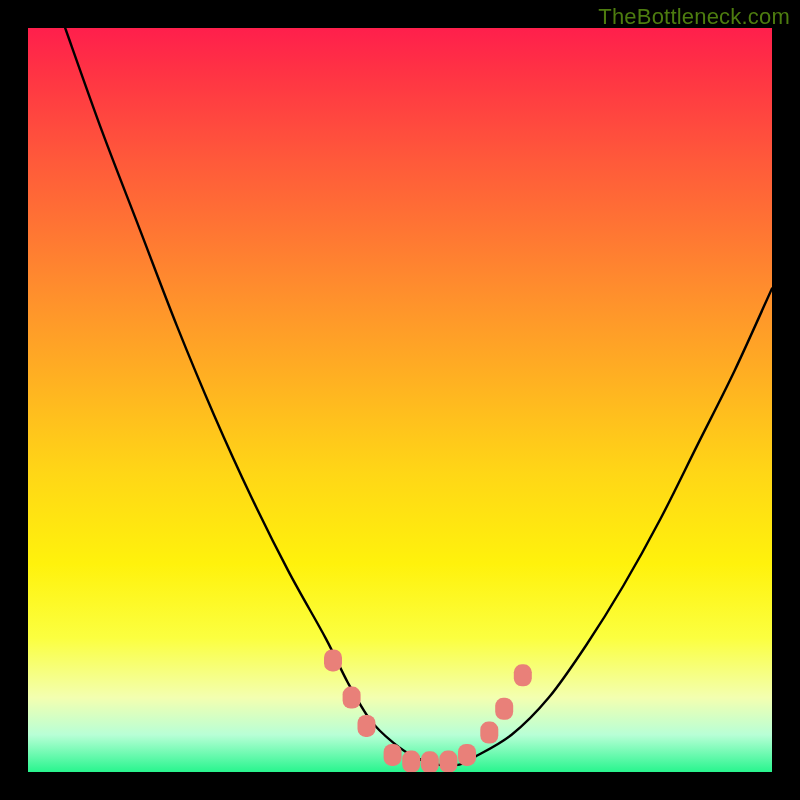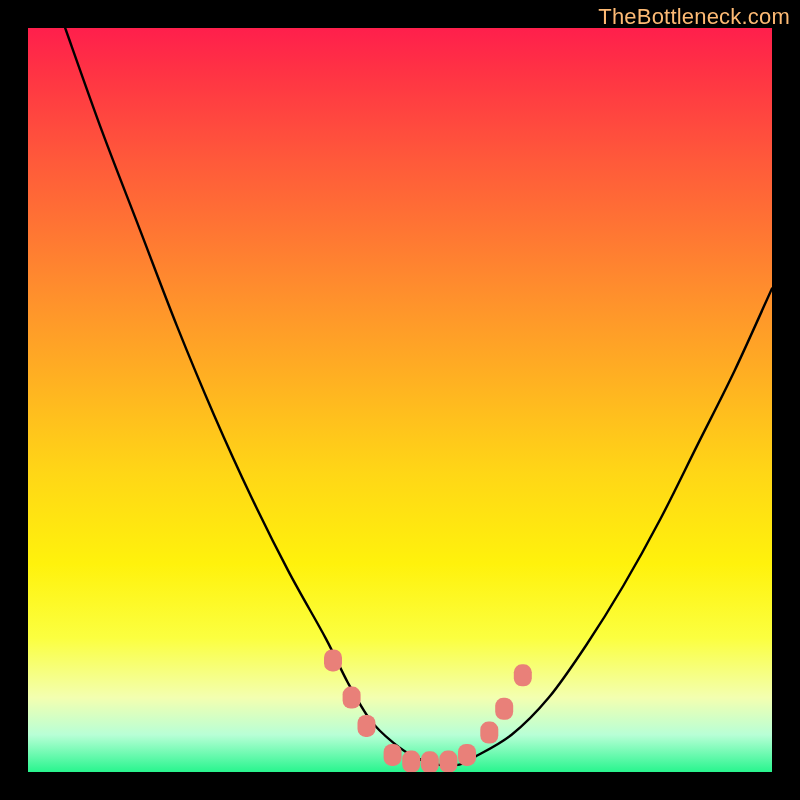--- a/index.html
+++ b/index.html
@@ -36,21 +36,21 @@
       #fbff40 82%,
       #f3ffb0 90%,
       #b8ffd6 95%,
       #28f58e 100%);
   }
   .watermark {
     position: absolute;
     top: 4px;
     right: 10px;
     font-size: 22px;
-    color: #fdba74;
+    color: #4d7c0f;
     font-weight: 500;
     letter-spacing: 0.2px;
     user-select: none;
   }
   svg.curve {
     position: absolute;
     left: 0; top: 0;
     width: 744px;
     height: 744px;
     pointer-events: none;

